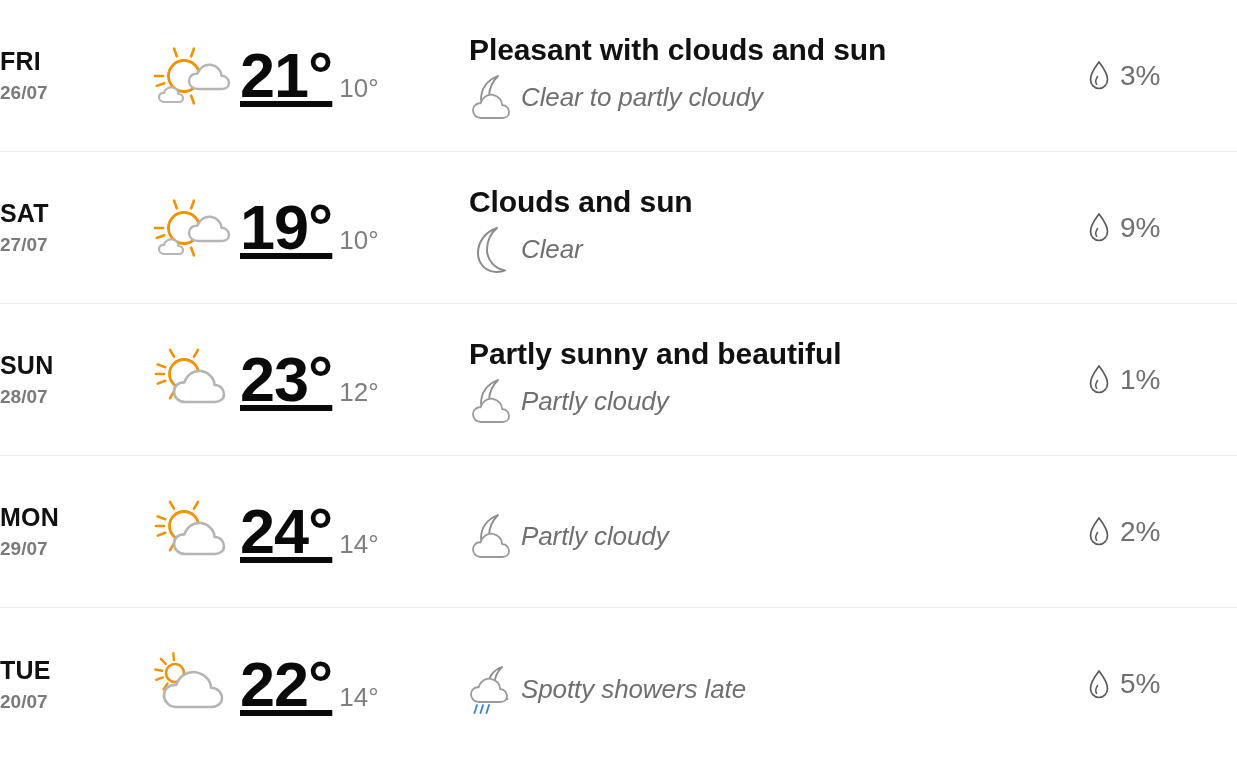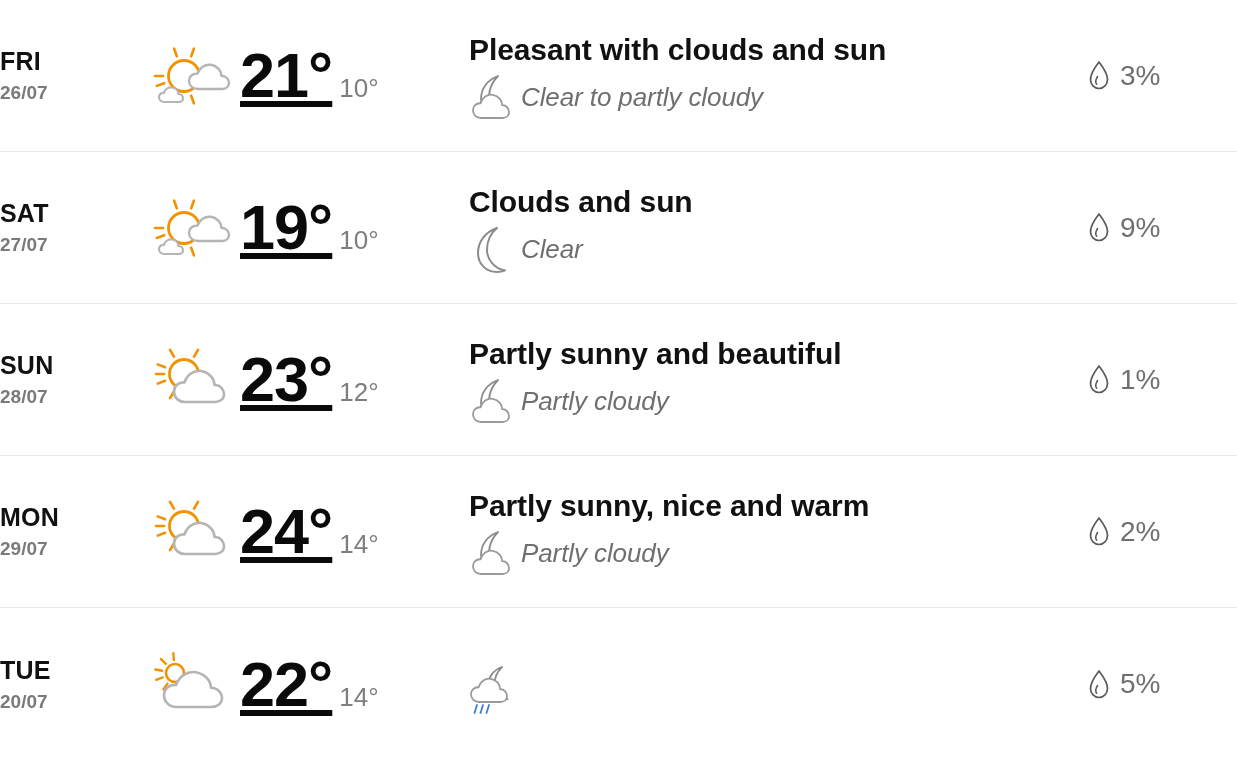--- a/index.html
+++ b/index.html
@@ -319,21 +319,20 @@
             <circle cx="36" cy="33" r="14.5" fill="none" stroke="#F29200" stroke-width="2.8"></circle>
             <path d="M 37.0 61.0 C 30.0 61.0 26.0 55.8 26.0 50.7 C 26.0 45.0 30.5 40.9 36.5 41.4 C 39.0 33.6 46.0 29.0 53.5 30.0 C 61.5 31.6 66.5 37.8 66.5 44.0 C 72.5 44.0 76.0 48.6 76.0 53.3 C 76.0 57.9 72.0 61.0 67.0 61.0 Z" fill="#ffffff" stroke="#B5B5B5" stroke-width="2.6" stroke-linejoin="round"></path>
           </svg>
         </span>
         <span class="temps">
           <span class="temp-high">24°</span>
           <span class="temp-low">14°</span>
         </span>
       </div>
       <div class="desc-col">
-        <div class="desc-day">Partly sunny, nice and warm</div>
         <div class="desc-night">
           <span class="night-icon">
             <svg width="46" height="56" viewBox="0 0 46 56" xmlns="http://www.w3.org/2000/svg">
               <path d="M 29 6 C 18 10 12 19 12 29 C 12 39 19 46 29 46 C 32 46 34 45.6 36 44.8 C 27 43.4 20 35.6 20 27 C 20 19 23.5 11.5 29 6 Z" fill="#ffffff" stroke="#8c8c8c" stroke-width="1.8" stroke-linejoin="round"></path>
               <path d="M 11.9 48.0 C 6.9 48.0 4.0 44.1 4.0 40.3 C 4.0 36.0 7.2 32.9 11.6 33.3 C 13.4 27.5 18.4 24.0 23.8 24.8 C 29.6 25.9 33.2 30.6 33.2 35.2 C 37.5 35.2 40.0 38.7 40.0 42.2 C 40.0 45.7 37.1 48.0 33.5 48.0 Z" fill="#ffffff" stroke="#9a9a9a" stroke-width="1.8" stroke-linejoin="round"></path>
             </svg>
           </span>
           <span class="desc-night-text">Partly cloudy</span>
         </div>
       </div>
@@ -374,20 +373,21 @@
         <div class="desc-night">
           <span class="night-icon">
             <svg width="46" height="56" viewBox="0 0 46 56" xmlns="http://www.w3.org/2000/svg">
               <path d="M 33 5 C 24 8 19 16 19 24 C 19 32 25 38 33 38 C 35 38 37 37.7 38.5 37 C 31 36 25.5 29.5 25.5 22.5 C 25.5 16 28.5 9.5 33 5 Z" fill="#ffffff" stroke="#8c8c8c" stroke-width="1.8" stroke-linejoin="round"></path>
               <path d="M 9.9 40.0 C 4.9 40.0 2.0 36.1 2.0 32.3 C 2.0 28.0 5.2 24.9 9.6 25.3 C 11.4 19.5 16.4 16.0 21.8 16.8 C 27.6 17.9 31.2 22.6 31.2 27.2 C 35.5 27.2 38.0 30.7 38.0 34.2 C 38.0 37.7 35.1 40.0 31.5 40.0 Z" fill="#ffffff" stroke="#9a9a9a" stroke-width="1.8" stroke-linejoin="round"></path>
               <line x1="8" y1="43" x2="5.5" y2="51" stroke="#3F7FD1" stroke-width="1.8" stroke-linecap="round"></line>
               <line x1="14" y1="43" x2="11.5" y2="51" stroke="#3F7FD1" stroke-width="1.8" stroke-linecap="round"></line>
               <line x1="20" y1="43" x2="17.5" y2="51" stroke="#3F7FD1" stroke-width="1.8" stroke-linecap="round"></line>
             </svg>
           </span>
+          <span class="desc-night-text">Spotty showers late</span>
         </div>
       </div>
       <div class="precip-col">
         <span class="drop-icon">
           <svg width="22" height="31" viewBox="0 0 22 31" xmlns="http://www.w3.org/2000/svg">
             <path d="M 11 2 C 11 2 2.5 13 2.5 19.5 C 2.5 24.6 6.3 28.5 11 28.5 C 15.7 28.5 19.5 24.6 19.5 19.5 C 19.5 13 11 2 11 2 Z" fill="#ffffff" stroke="#5a5a5a" stroke-width="1.7" stroke-linejoin="round"></path>
             <path d="M 9.5 16.5 C 7.6 19.5 7.2 22.2 8.6 24.2" fill="none" stroke="#5a5a5a" stroke-width="1.5" stroke-linecap="round"></path>
           </svg>
         </span>
         <span class="precip-value">5%</span>

